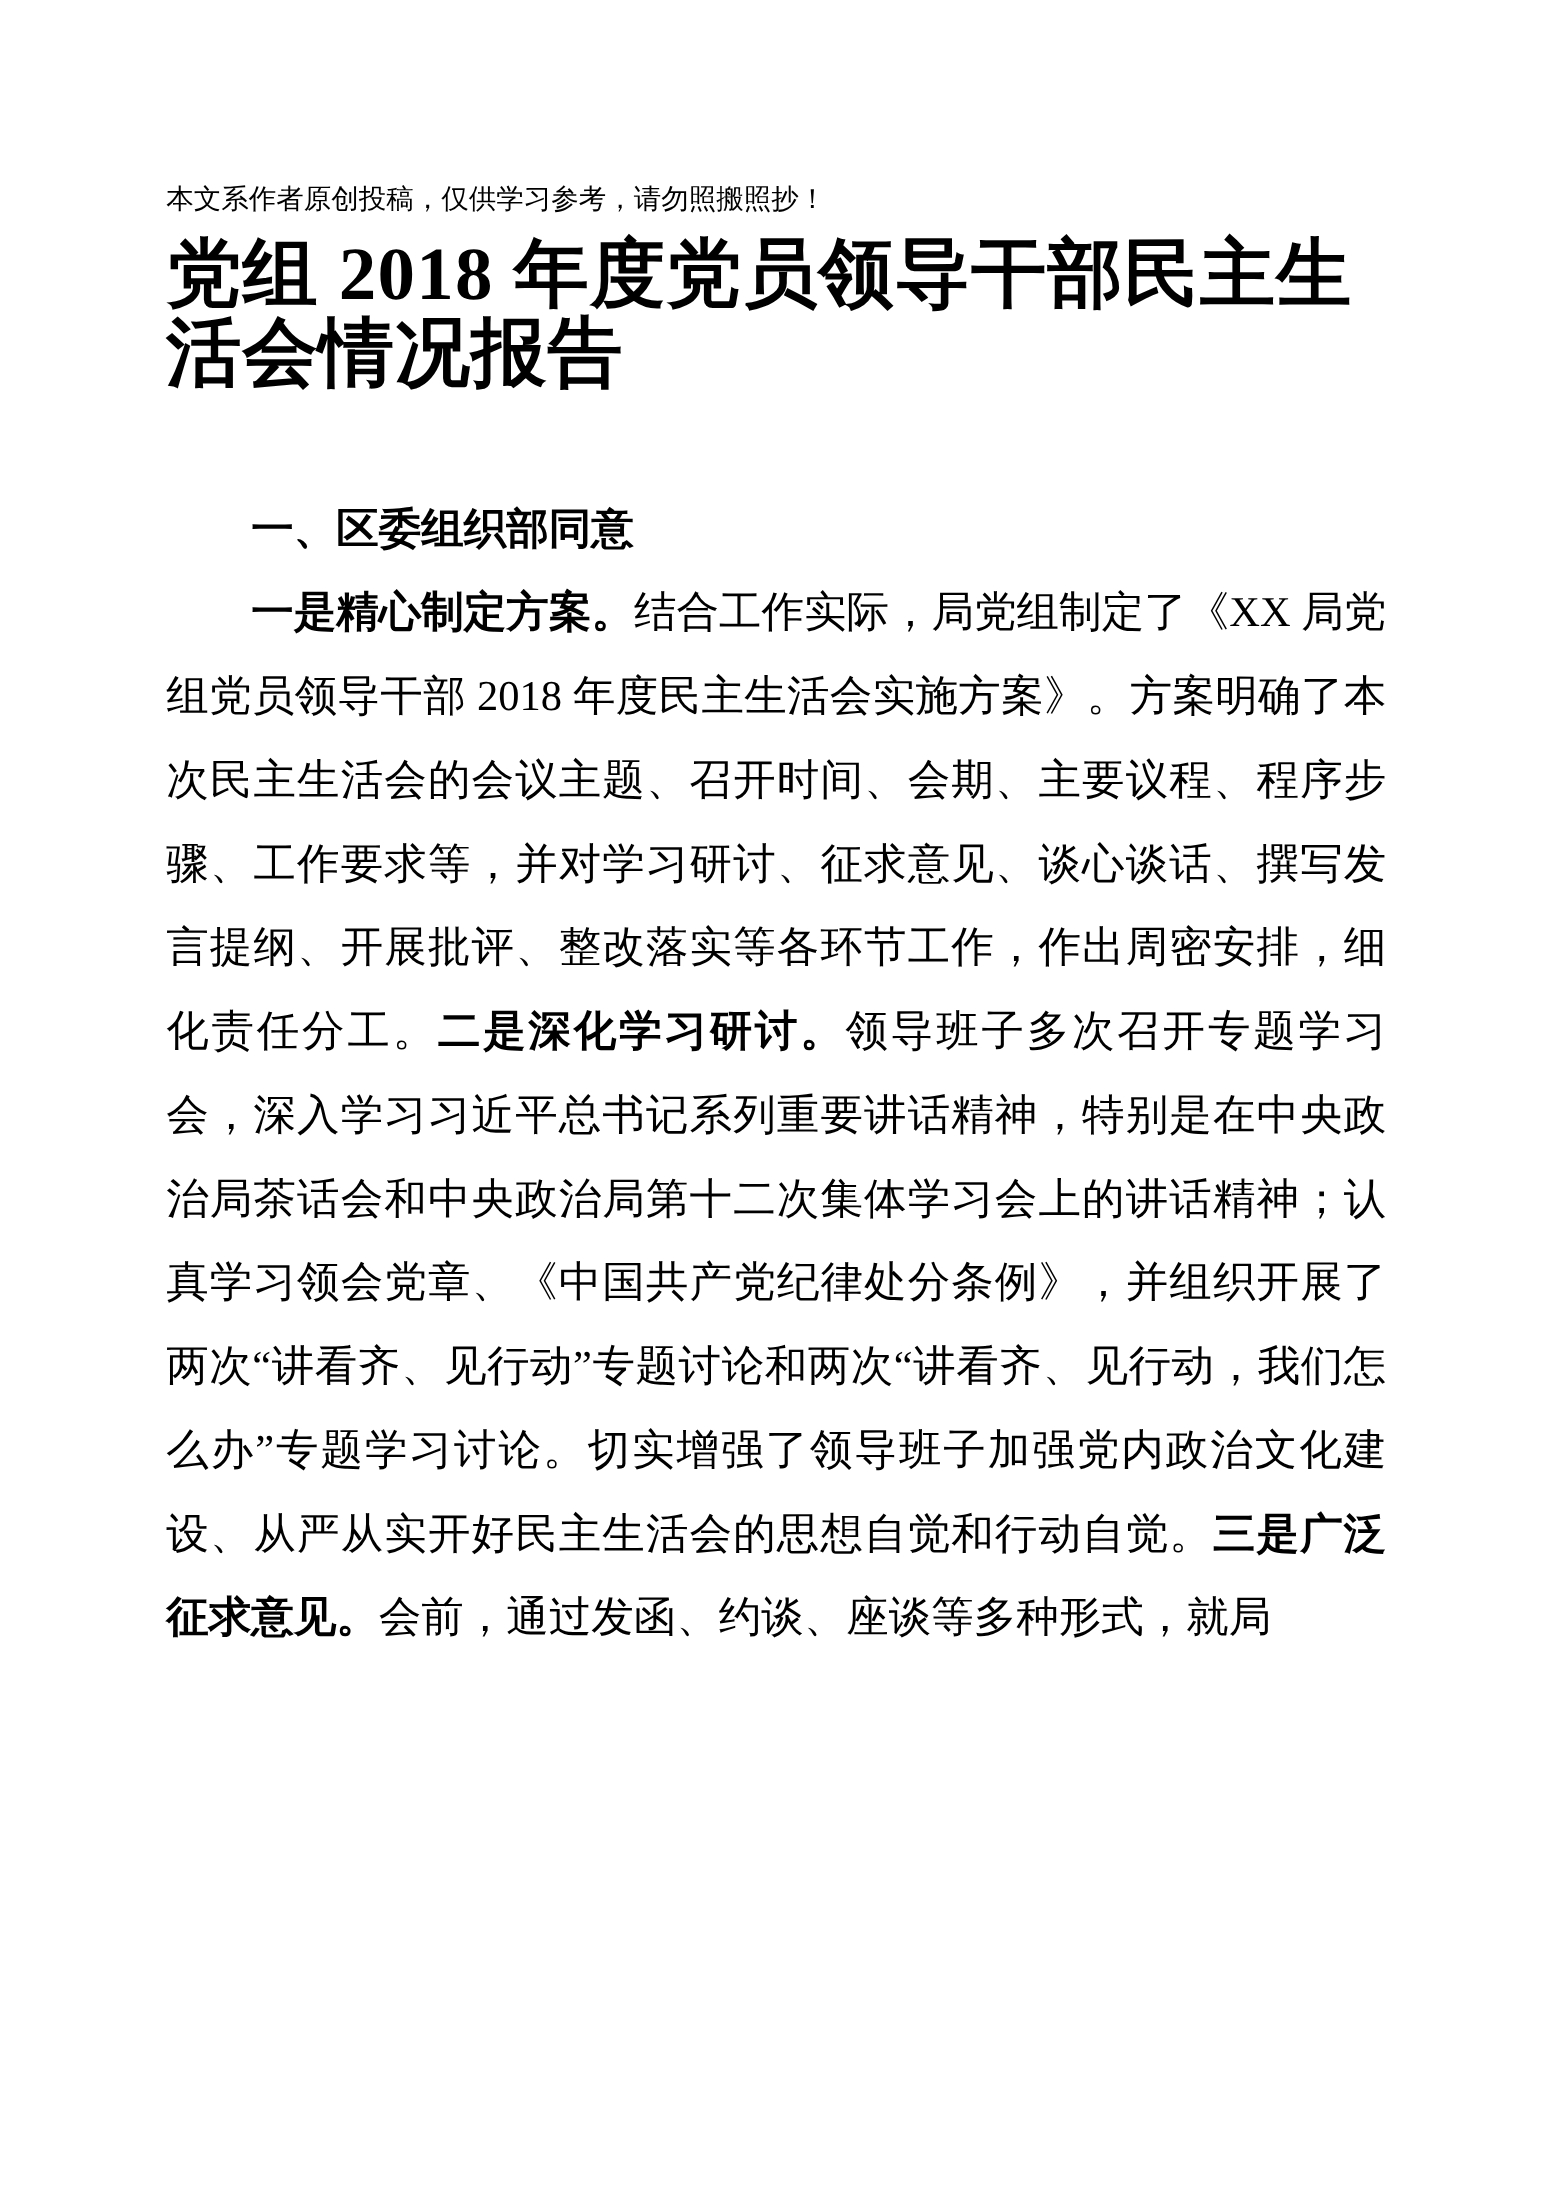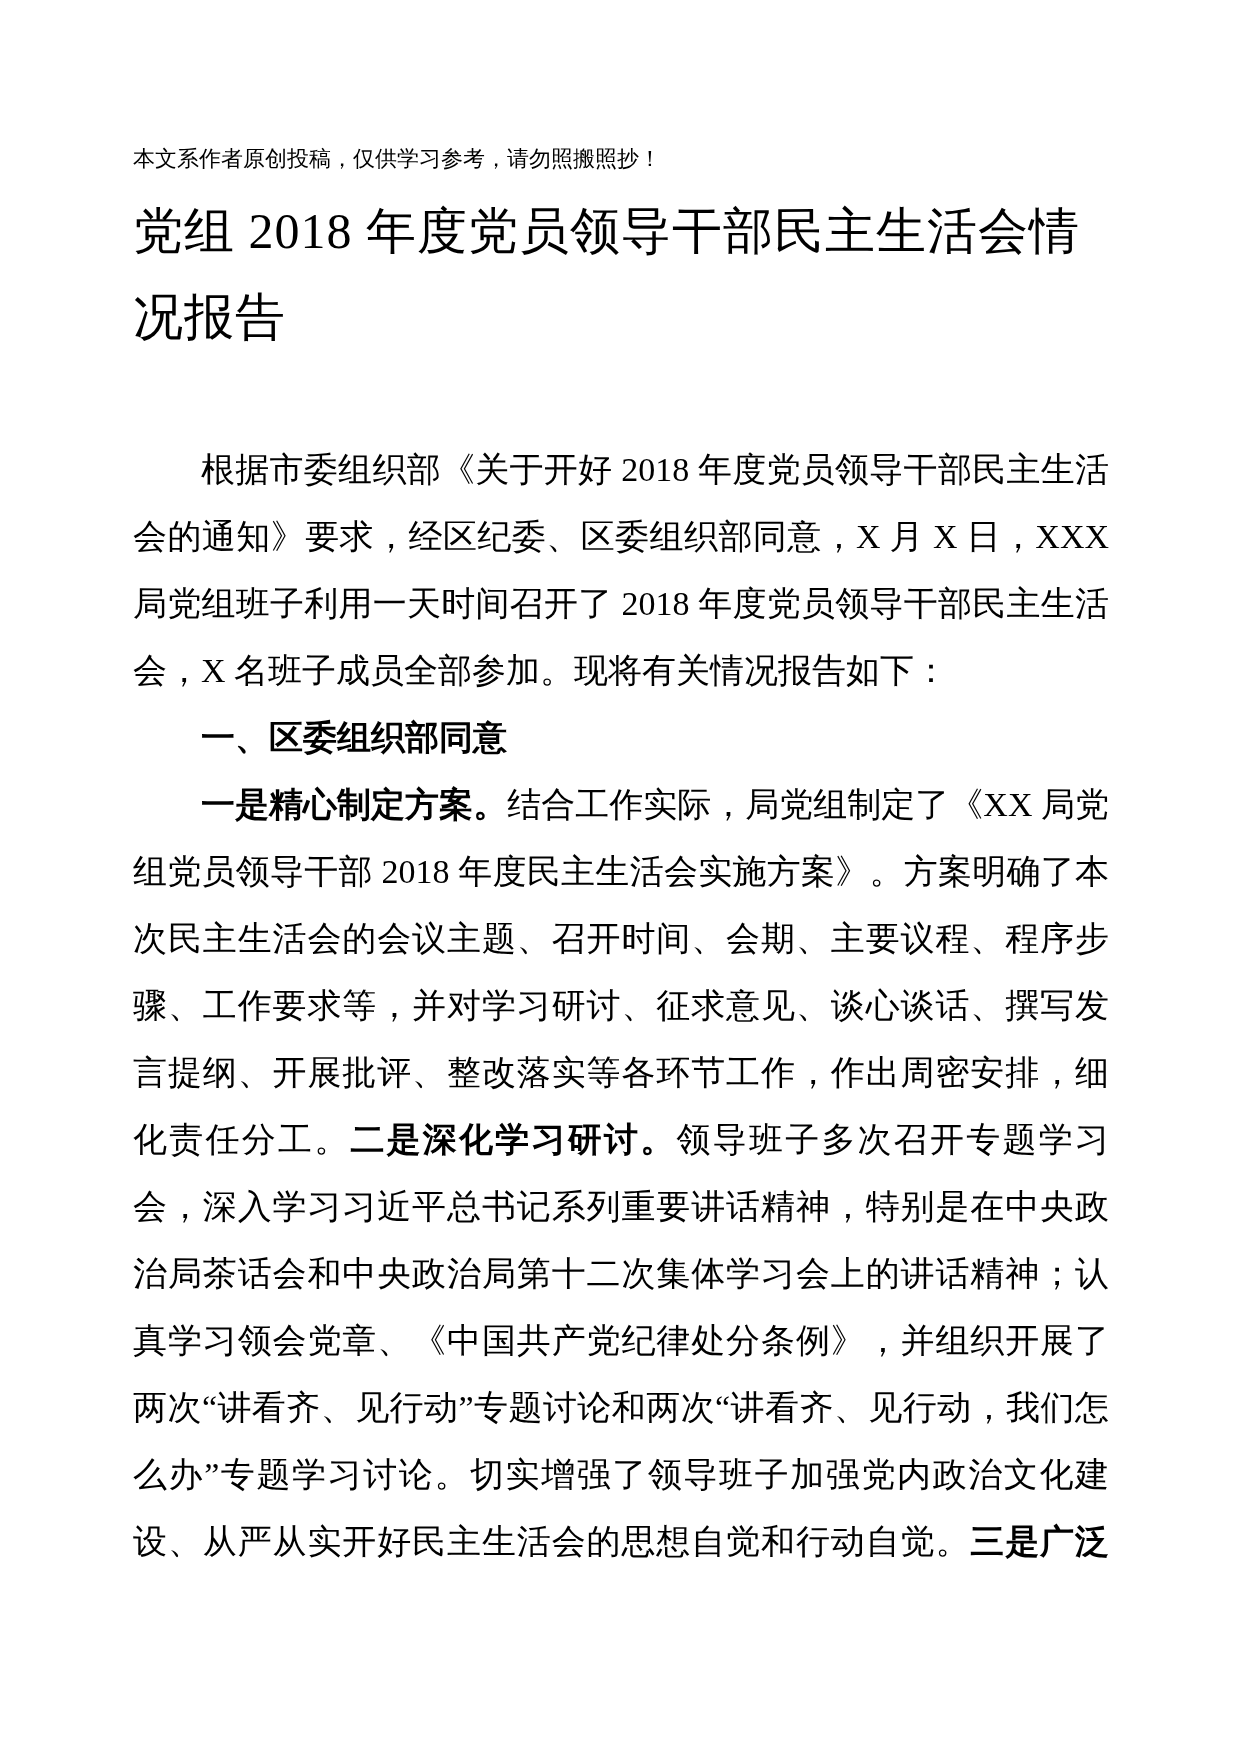--- a/index.html
+++ b/index.html
@@ -19,23 +19,23 @@
   }
   .disclaimer {
     margin: 0 0 16px 0;
     font-size: 22px;
     line-height: 26px;
     font-weight: 400;
     font-family: "Liberation Serif", "DejaVu Sans", serif;
   }
   .doc-title {
     margin: 0 0 76px 0;
-    font-size: 50px;
-    font-weight: 400;
-    line-height: 86px;
+    font-size: 60px;
+    font-weight: 700;
+    line-height: 63px;
     letter-spacing: 1px;
     font-family: "Liberation Serif", "DejaVu Sans", serif;
   }
   .doc-body p {
     margin: 0;
     font-size: 34px;
     line-height: 67px;
     text-indent: 2em;
     text-align: justify;
     font-family: "Liberation Serif", "DejaVu Sans", serif;
@@ -47,17 +47,16 @@
     font-weight: 700;
   }
 </style>
 </head>
 <body>
 
 <div class="page">
   <p class="disclaimer">本文系作者原创投稿，仅供学习参考，请勿照搬照抄！</p>
   <h1 class="doc-title">党组 2018 年度党员领导干部民主生活会情况报告</h1>
   <div class="doc-body" id="doc-body">
-      <p class="para"><span>根据市委组织部《关于开好 2018 年度党员领导干部民主生活会的通知》要求，经区纪委、区委组织部同意，X 月 X 日，XXX 局党组班子利用一天时间召开了 2018 年度党员领导干部民主生活会，X 名班子成员全部参加。现将有关情况报告如下：</span></p>
       <p class="heading"><span class="bold">一、区委组织部同意</span></p>
       <p class="para"><span class="bold">一是精心制定方案。</span><span>结合工作实际，局党组制定了《XX 局党组党员领导干部 2018 年度民主生活会实施方案》。方案明确了本次民主生活会的会议主题、召开时间、会期、主要议程、程序步骤、工作要求等，并对学习研讨、征求意见、谈心谈话、撰写发言提纲、开展批评、整改落实等各环节工作，作出周密安排，细化责任分工。</span><span class="bold">二是深化学习研讨。</span><span>领导班子多次召开专题学习会，深入学习习近平总书记系列重要讲话精神，特别是在中央政治局茶话会和中央政治局第十二次集体学习会上的讲话精神；认真学习领会党章、《中国共产党纪律处分条例》，并组织开展了两次“讲看齐、见行动”专题讨论和两次“讲看齐、见行动，我们怎么办”专题学习讨论。切实增强了领导班子加强党内政治文化建设、从严从实开好民主生活会的思想自觉和行动自觉。</span><span class="bold">三是广泛征求意见。</span><span>会前，通过发函、约谈、座谈等多种形式，就局</span></p>
     </div>
 </div>
 
 </body></html>

